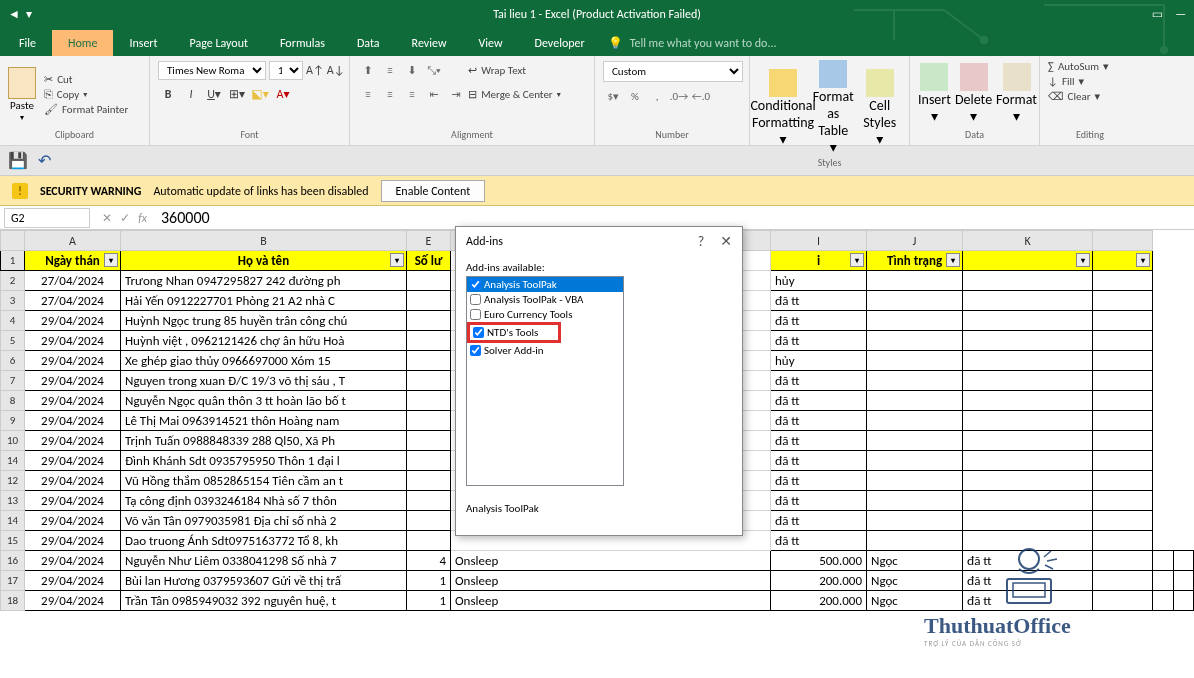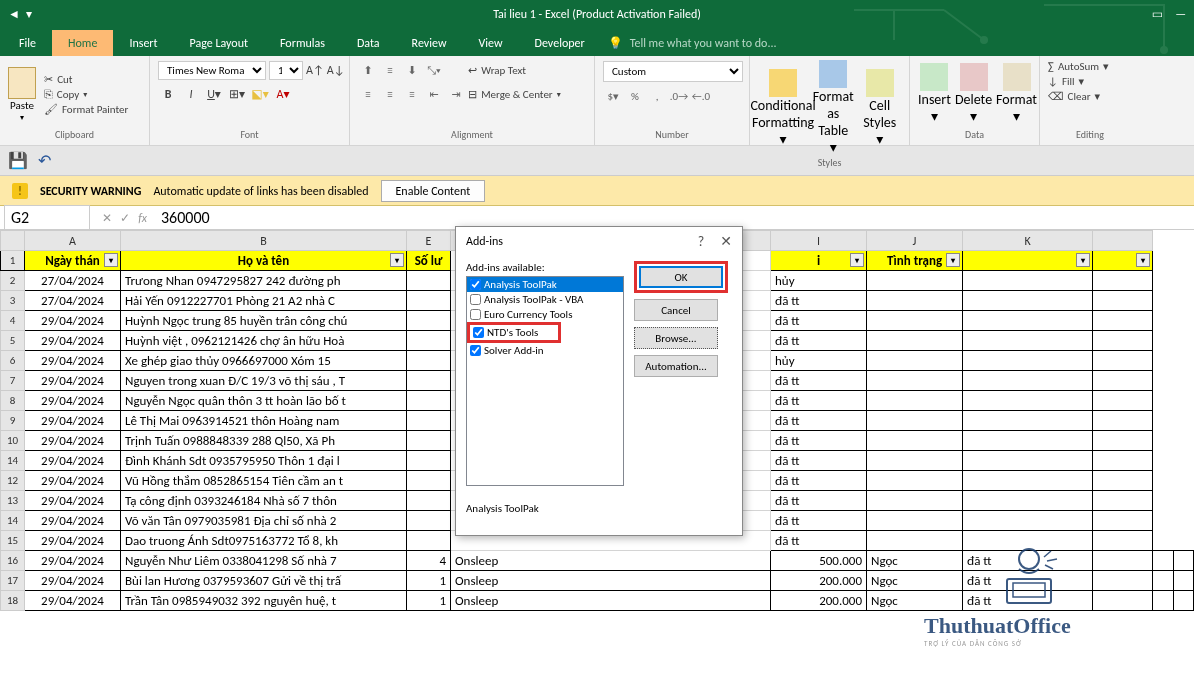--- a/index.html
+++ b/index.html
@@ -52,21 +52,21 @@
 
 .qat { height: 30px; background: #e6e6e6; display: flex; align-items: center; padding: 0 8px; gap: 10px; border-bottom: 1px solid #ccc; }
 
 
 .security-bar { height: 30px; background: #fde9a9; display: flex; align-items: center; padding: 0 12px; gap: 12px; font-size: 12px; border-bottom: 1px solid #d4c06a; }
 .security-bar .icon { width: 16px; height: 16px; background: #f5c518; border-radius: 2px; display: flex; align-items: center; justify-content: center; color: #8a6d00; font-weight: bold; }
 .enable-btn { border: 1px solid #ababab; background: #fdfdfd; padding: 3px 14px; font-size: 12px; }
 
 
 .formula-row { height: 24px; display: flex; align-items: center; border-bottom: 1px solid #ccc; background: #fff; }
-.name-box { width: 86px; border: 1px solid #ccc; font-size: 16px; padding: 2px 6px; background: #fff; margin: 0 4px; }
+.name-box { width: 86px; border: 1px solid #ccc; font-size: 12px; padding: 2px 6px; background: #fff; margin: 0 4px; }
 .fb-btns { display: flex; gap: 8px; padding: 0 8px; color: #999; font-size: 12px; }
 .formula-input { flex: 1; font-size: 16px; padding: 2px 6px; }
 
 
 .grid-area { position: relative; overflow: hidden; }
 table.sheet { border-collapse: collapse; width: 1194px; font-size: 13px; }
 .col-headers th { background: #e6e6e6; border: 1px solid #ccc; font-weight: normal; font-size: 12px; height: 20px; color: #333; }
 .row-header { background: #e6e6e6; border: 1px solid #ccc; text-align: center; font-size: 11px; width: 24px; color: #333; }
 .yellow-header td { background: #ffff00; font-weight: bold; text-align: center; border: 1px solid #000; height: 20px; position: relative; }
 .yellow-header .filter-arrow { position: absolute; right: 2px; top: 2px; width: 14px; height: 14px; border: 1px solid #888; background: #eee; font-size: 8px; display: flex; align-items: center; justify-content: center; }
@@ -543,26 +543,20 @@
               <input type="checkbox" checked="" style="">
               <span>NTD's Tools</span>
             </div>
         </span>
         <div class="list-item">
             <input type="checkbox" checked="" style="">
             <span>Solver Add-in</span>
           </div>
       </div>
     </div>
-    <div class="dialog-btns">
-      <span class="highlight-red" style="padding:2px"><button class="dlg-btn ok">OK</button></span>
-      <button class="dlg-btn">Cancel</button>
-      <button class="dlg-btn" style="border:1px dotted #555">Browse...</button>
-      <button class="dlg-btn">Automation...</button>
-    </div>
   </div>
   <div class="dialog-desc">
     <div class="title">Analysis ToolPak</div>
   </div>
 </div>
 
 <div class="watermark">
   <svg width="80" height="70" viewBox="0 0 80 70">
     <rect x="18" y="40" width="44" height="24" rx="2" fill="none" stroke="#1a3d6d" stroke-width="2"></rect>
     <rect x="24" y="44" width="32" height="14" fill="none" stroke="#1a3d6d" stroke-width="1.5"></rect>

